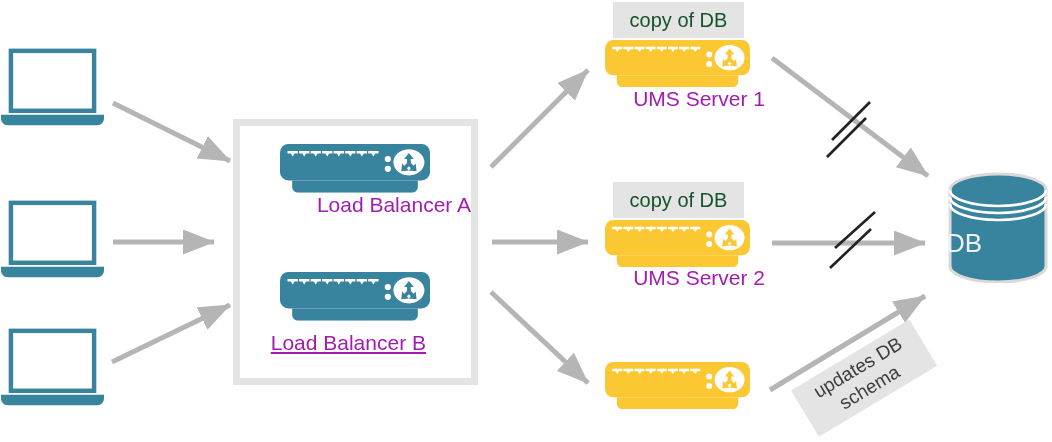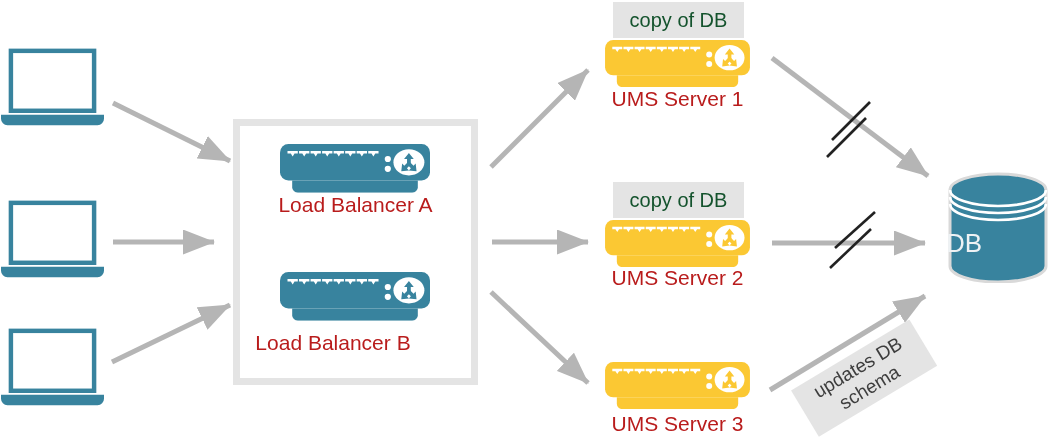--- a/index.html
+++ b/index.html
@@ -20,25 +20,25 @@
 
   
   .lb-box{
     position:absolute;left:233px;top:119px;width:245px;height:266px;
     box-sizing:border-box;border:7px solid #E4E4E4;background:#fff;z-index:2;
   }
   .srv{height:48.75px;width:150px;}
   .lb-icon-a{left:280px;top:144px;}
   .lb-icon-b{left:280px;top:272px;}
   .node-label{
-    position:absolute;z-index:3;color:#b91c1c;font-size:21px;line-height:22px;
-    text-align:center;white-space:nowrap;
+    position:absolute;z-index:3;color:#a21caf;font-size:21px;line-height:22px;
+    text-align:right;white-space:nowrap;
   }
   .lb-label-a{left:240px;top:194px;width:231px;}
-  .lb-label-b{left:240px;top:332px;width:186px;}
+  .lb-label-b{left:240px;top:332px;width:186px;text-decoration:underline;}
 
   
   .ums{width:145px;height:47.1px;}
   .ums1{left:605px;top:40px;}
   .ums2{left:605px;top:220px;}
   .ums3{left:605px;top:362px;}
   .ums-label-1{left:590px;top:88px;width:175px;}
   .ums-label-2{left:590px;top:267px;width:175px;}
   .ums-label-3{left:590px;top:413px;width:175px;}
 
@@ -165,21 +165,20 @@
 
   <div class="badge badge2">copy of DB</div>
   <svg class="node yellow ums ums2">
       <use href="#server"></use>
     </svg>
   <div class="node-label ums-label-2">UMS Server 2</div>
 
   <svg class="node yellow ums ums3">
       <use href="#server"></use>
     </svg>
-  <div class="node-label ums-label-3">UMS Server 3</div>
 
   <div class="updates-label">updates DB schema</div>
 
   <svg class="node teal db">
       <use href="#cylinder"></use>
     </svg>
   <div class="db-label">DB</div>
 
 </div>
 

